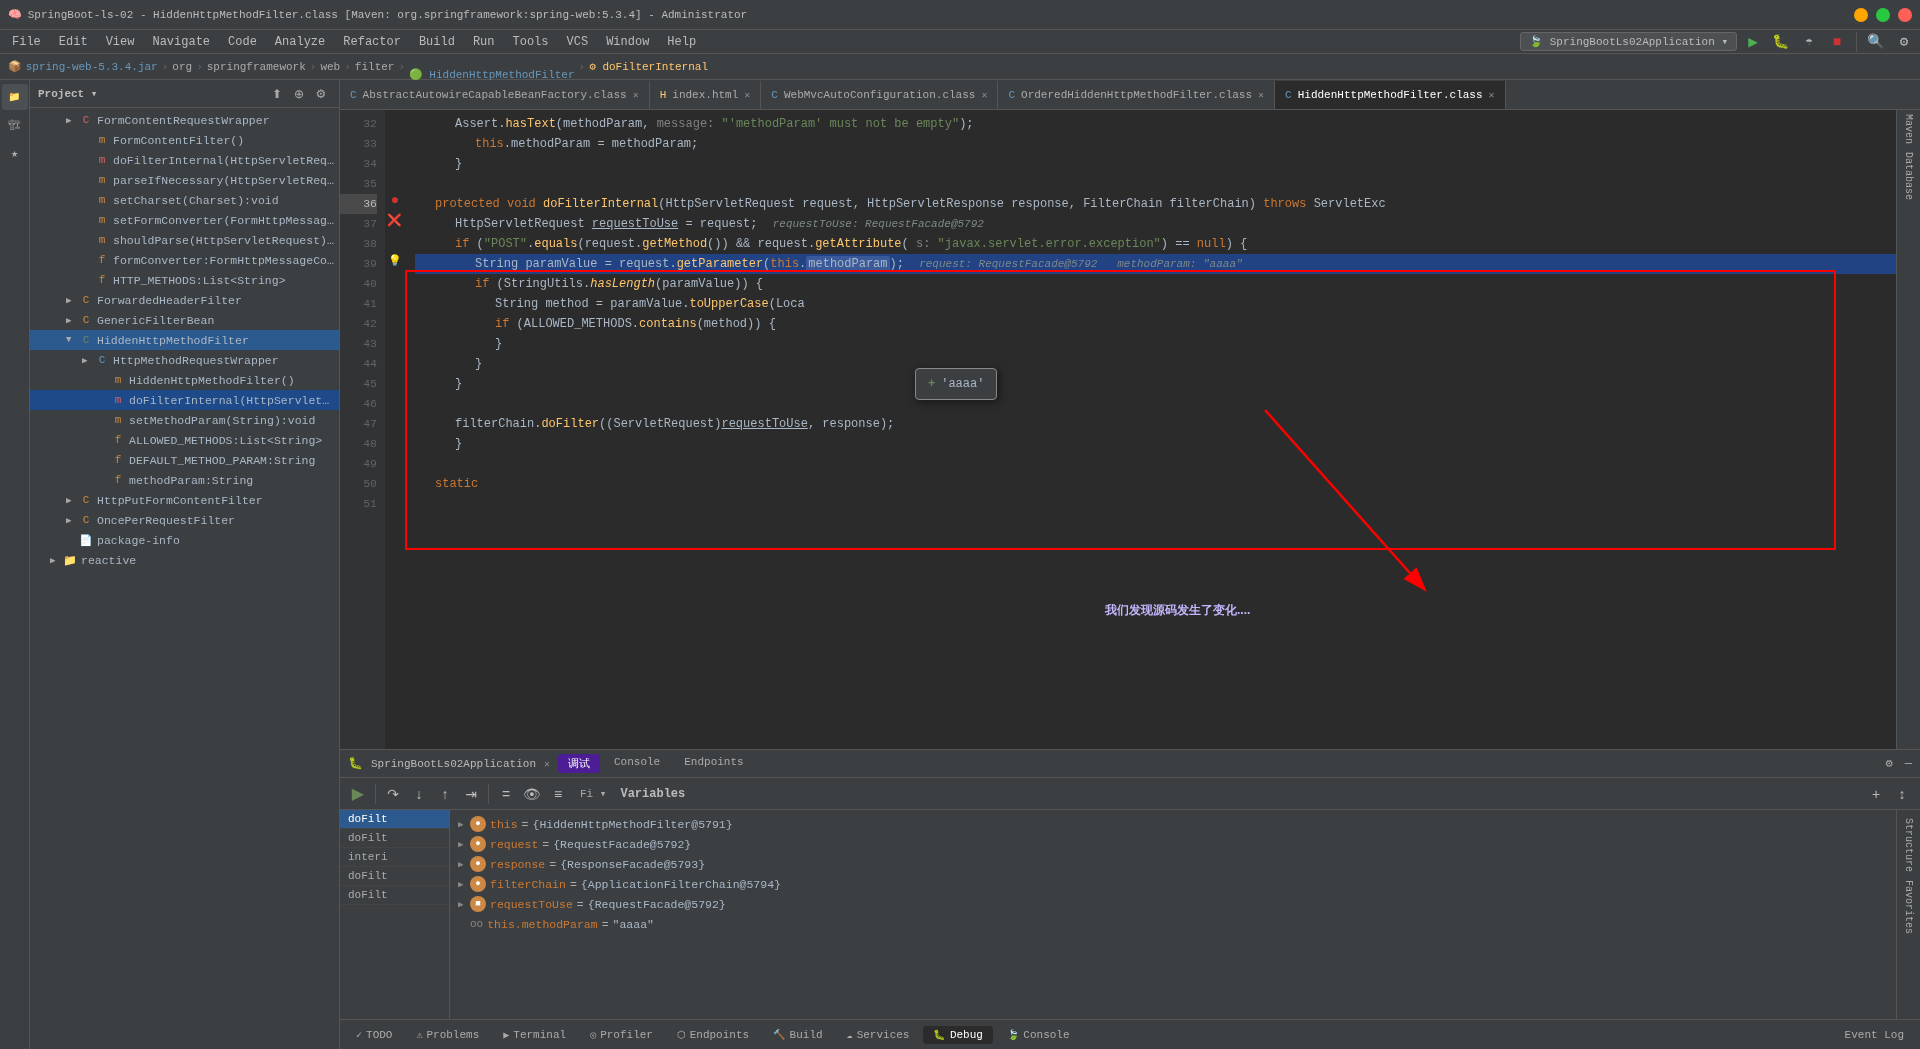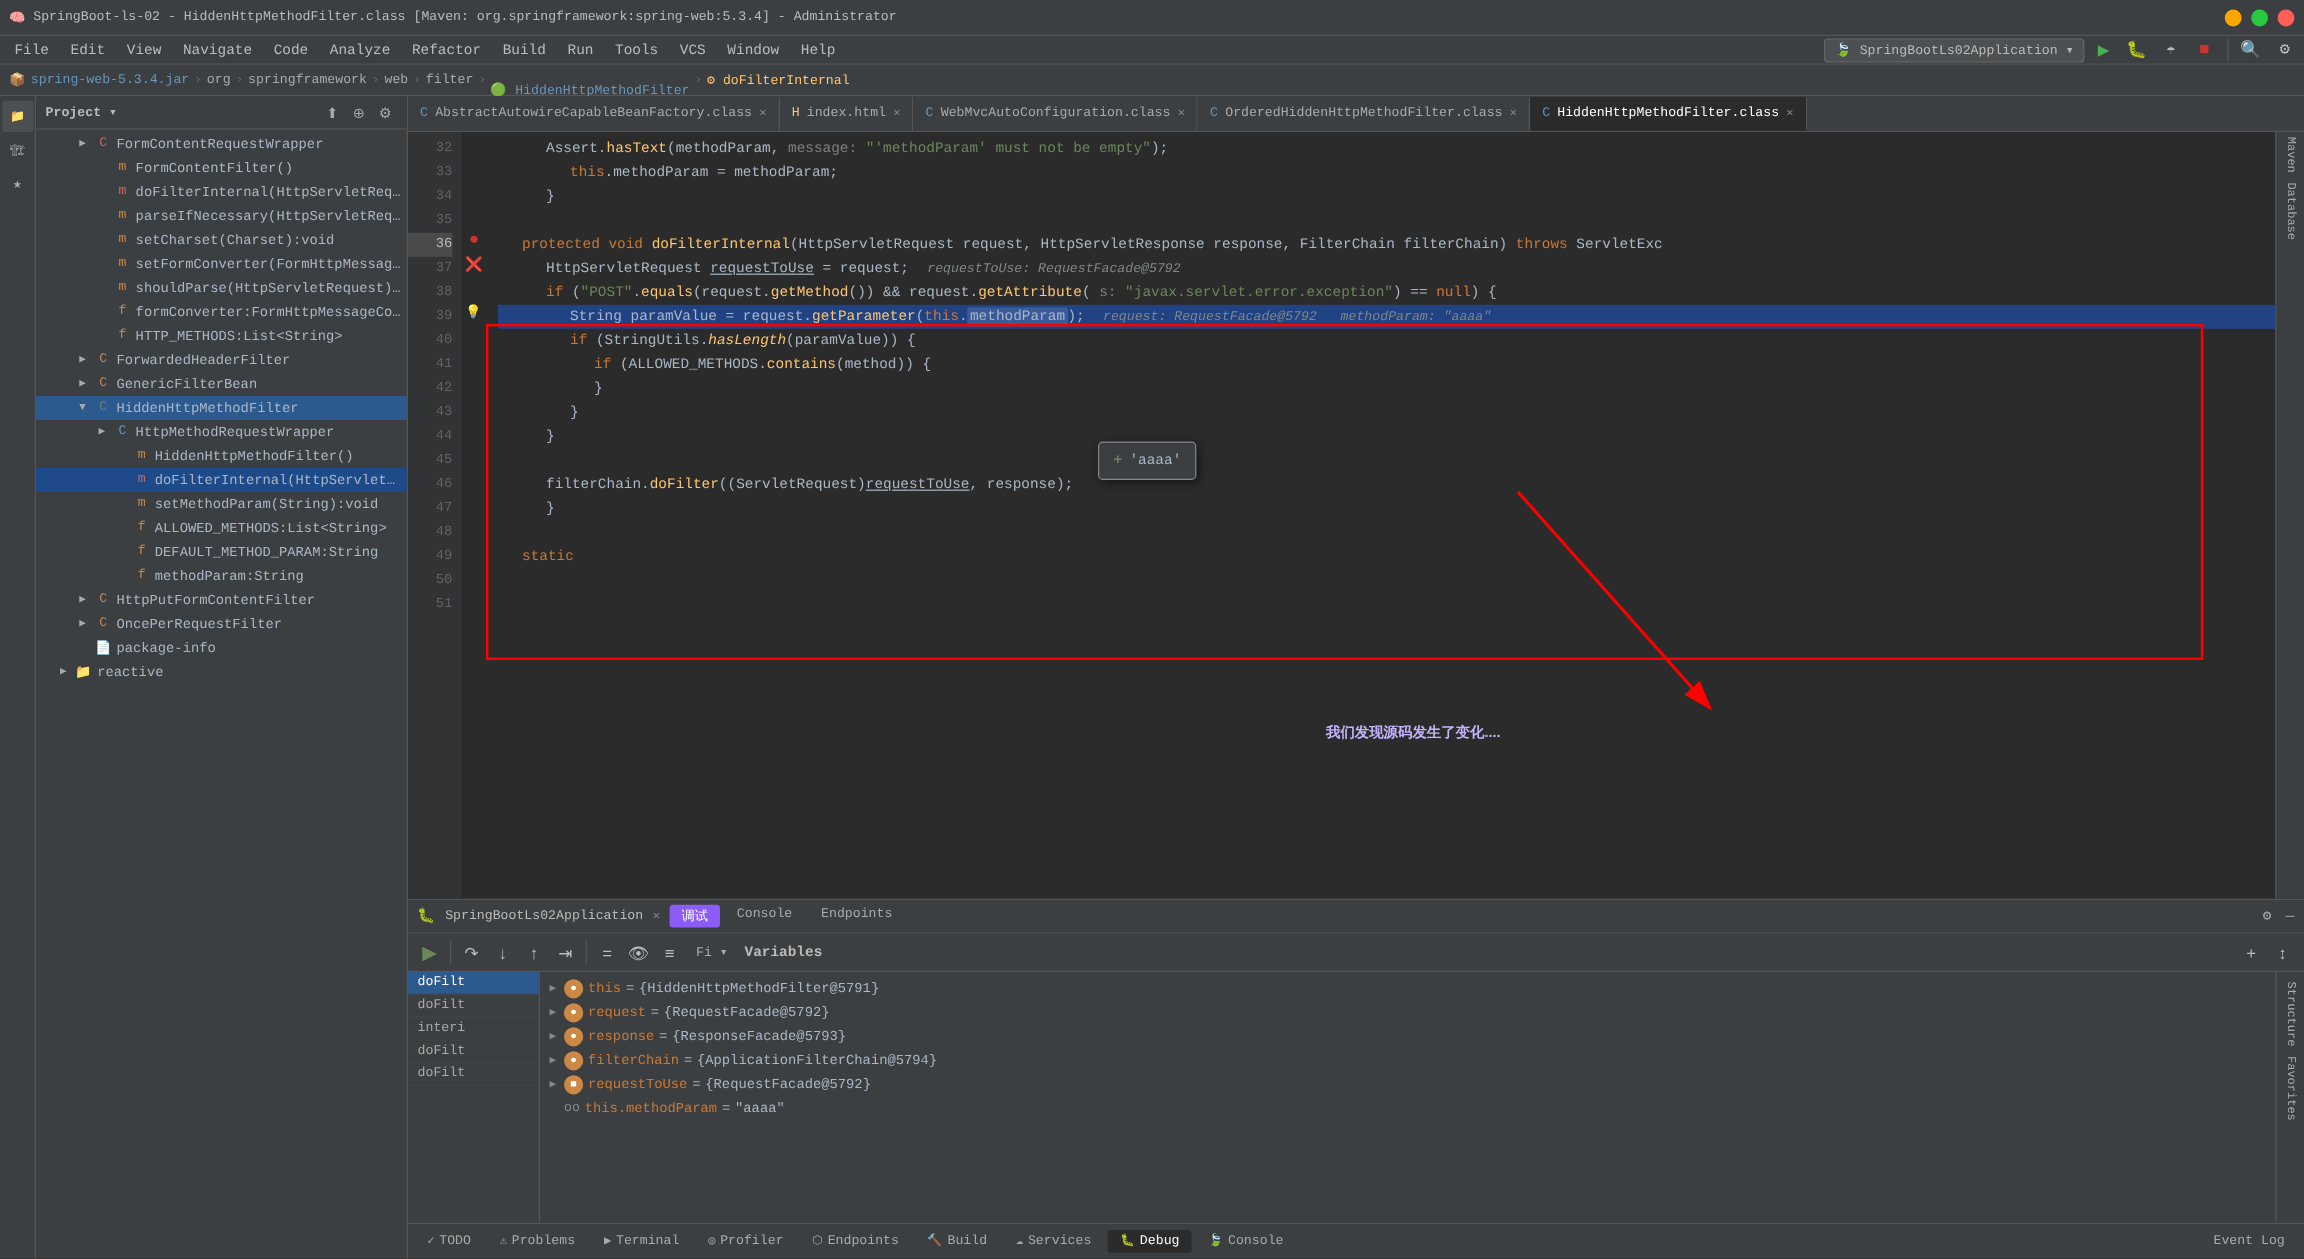--- a/index.html
+++ b/index.html
@@ -308,21 +308,21 @@
       gap: 4px;
     }
     .debug-tab {
       padding: 2px 10px;
       font-size: 11px;
       cursor: pointer;
       color: #aaa;
       border-radius: 3px;
     }
     .debug-tab.active {
-      background: #8b5cf6;
+      background: #4c1d95;
       color: #fff;
     }
     .debug-settings { margin-left: auto; color: #aaa; cursor: pointer; }
 
     .debug-toolbar {
       height: 32px;
       background: #3c3f41;
       display: flex;
       align-items: center;
       padding: 0 6px;
@@ -821,20 +821,23 @@
         </div>
 
         <div class="code-line highlighted">
           <span style="padding-left:60px;"><span class="type">String</span> <span class="var">paramValue</span> = <span class="var">request</span>.<span class="method">getParameter</span>(<span class="kw">this</span>.<span style="background:#3a5a9a; padding:1px 2px; border-radius:2px;"><span class="var">methodParam</span></span>);  <span class="inline-debug">request: RequestFacade@5792&nbsp;&nbsp;&nbsp;methodParam: "aaaa"</span></span>
         </div>
 
         <div class="code-line">
           <span style="padding-left:60px;"><span class="kw">if</span> (<span class="type">StringUtils</span>.<span style="font-style:italic;" class="method">hasLength</span>(<span class="var">paramValue</span>)) {</span>
         </div>
 
+        <div class="code-line">
+          <span style="padding-left:80px;"><span class="type">String</span> <span class="var">method</span> = <span class="var">paramValue</span>.<span class="method">toUpperCase</span>(<span class="type">Loca</span></span>
+        </div>
 
         <div class="code-line">
           <span style="padding-left:80px;"><span class="kw">if</span> (<span class="var">ALLOWED_METHODS</span>.<span class="method">contains</span>(<span class="var">method</span>)) {</span>
         </div>
 
 
         <div class="code-line">
           <span style="padding-left:80px;">}</span>
         </div>
 

